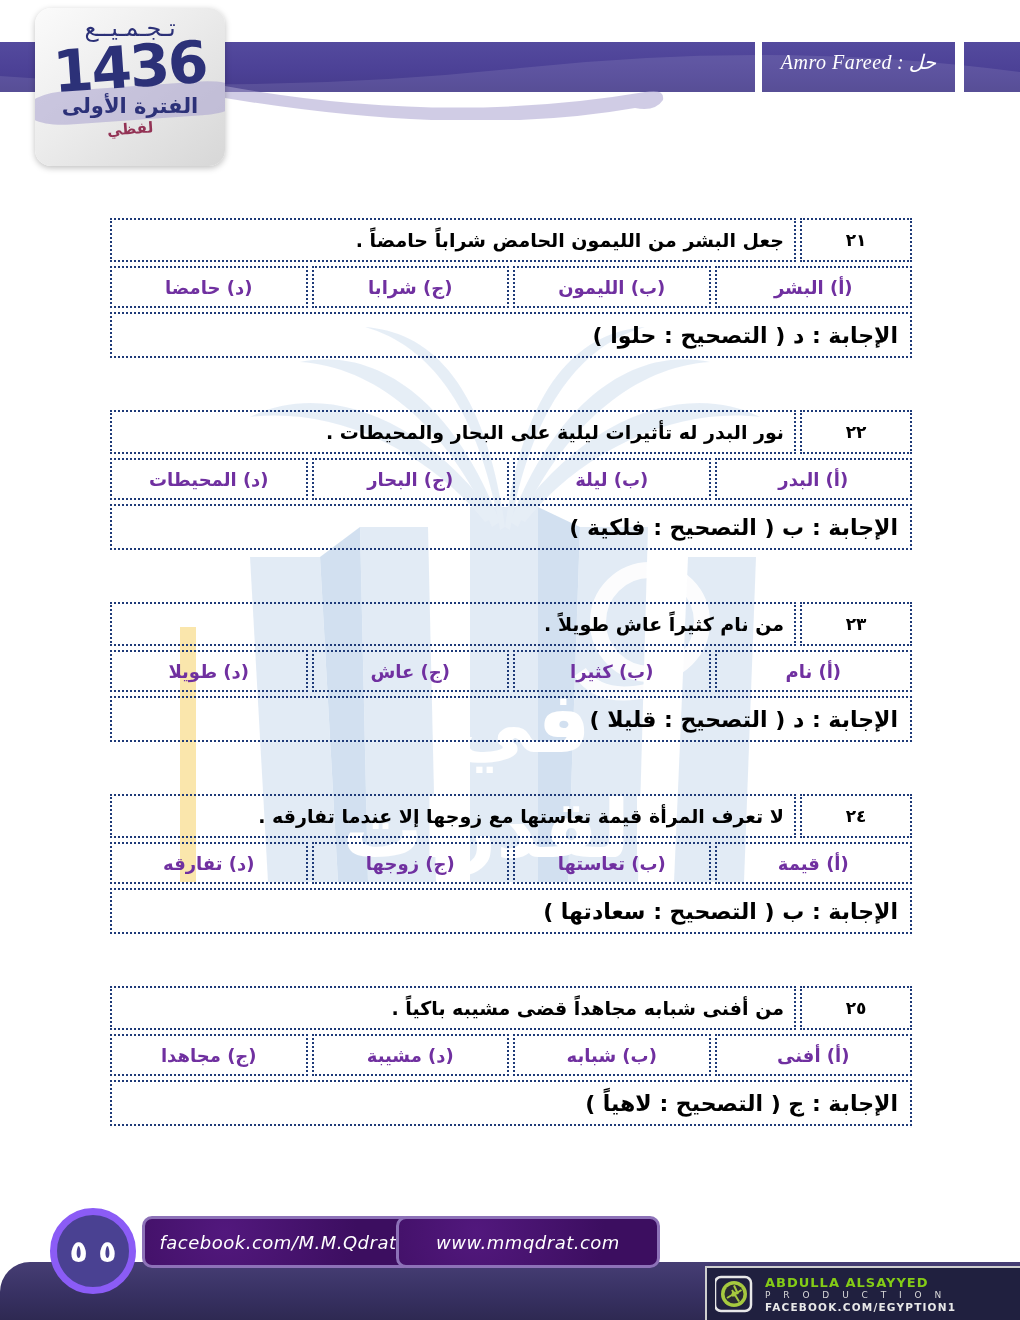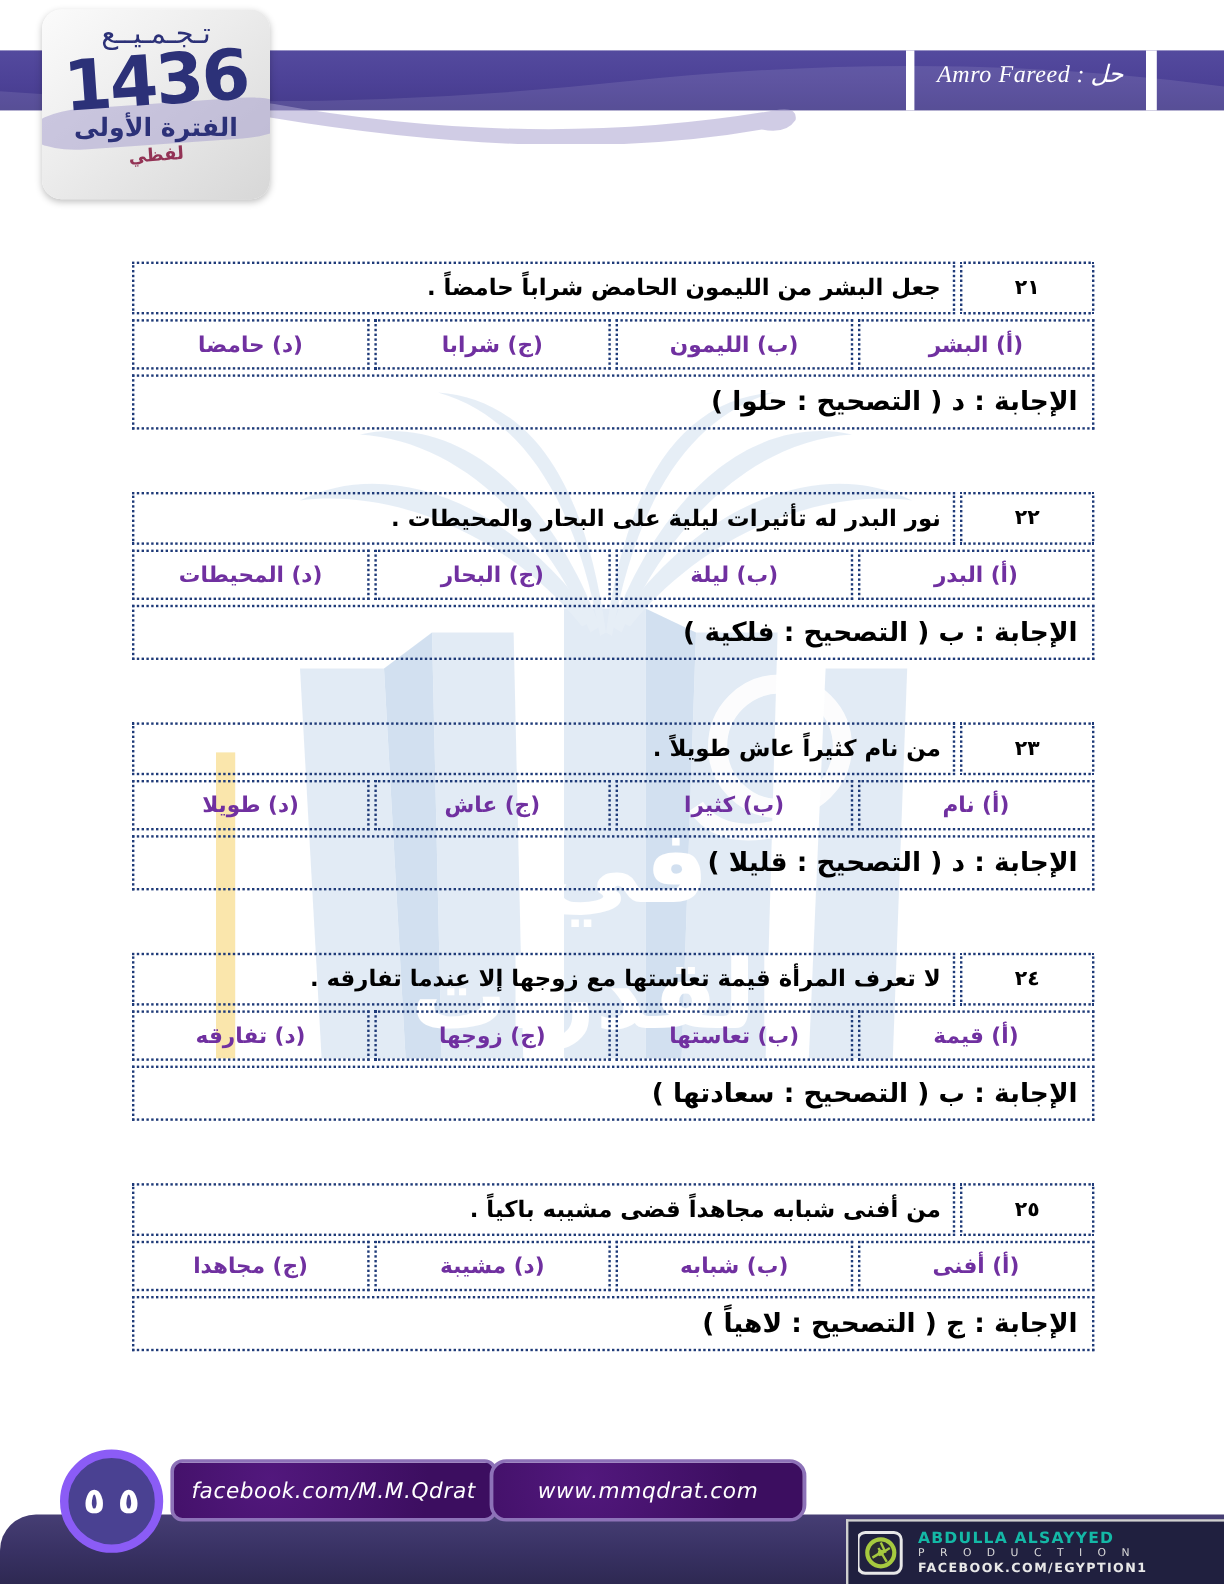--- a/index.html
+++ b/index.html
@@ -58,26 +58,26 @@
   .page-circle{position:absolute;left:50px;top:1208px;width:72px;height:72px;
     background:#4a4192;border:7px solid #8b5cf6;border-radius:50%;z-index:3;
     display:flex;align-items:center;justify-content:center;
     color:#ffffff;font-size:30px;font-weight:bold;letter-spacing:6px;}
   .badge{position:absolute;top:1216px;height:46px;z-index:3;
     background:radial-gradient(circle at 30% 30%,#52187d,#3c0e60 70%);
     border:3px solid #8d72b8;border-radius:10px;
     display:flex;align-items:center;justify-content:center;
     color:#ffffff;font-style:italic;font-size:18px;letter-spacing:.5px;}
   .badge-fb{left:142px;width:266px;}
-  .badge-web{left:408px;width:258px;border-radius:14px;}
+  .badge-web{left:396px;width:258px;}
   .prod-box{position:absolute;left:705px;top:1266px;width:315px;height:54px;z-index:4;
     background:#20203f;border-top:2px solid #cfcfcf;border-left:2px solid #cfcfcf;
     display:flex;align-items:center;gap:8px;box-sizing:border-box;padding-left:8px;}
   .prod-text{display:flex;flex-direction:column;justify-content:center;line-height:1.2;}
-  .prod-l1{color:#14b8a6;font-weight:bold;font-size:13px;letter-spacing:1px;}
+  .prod-l1{color:#84cc16;font-weight:bold;font-size:13px;letter-spacing:1px;}
   .prod-l2{color:#d8d8d8;font-size:9px;letter-spacing:5px;}
   .prod-l3{color:#e8e8e8;font-size:10.5px;letter-spacing:1.2px;font-weight:bold;}
 </style>
 </head>
 <body>
 
 <div class="band">
   <svg class="band-wave-inner" viewBox="0 0 1020 50" preserveAspectRatio="none">
     <path d="M0,34 Q260,54 520,26 T1020,30 L1020,50 L0,50 Z" fill="rgba(255,255,255,0.10)"></path>
   </svg>

